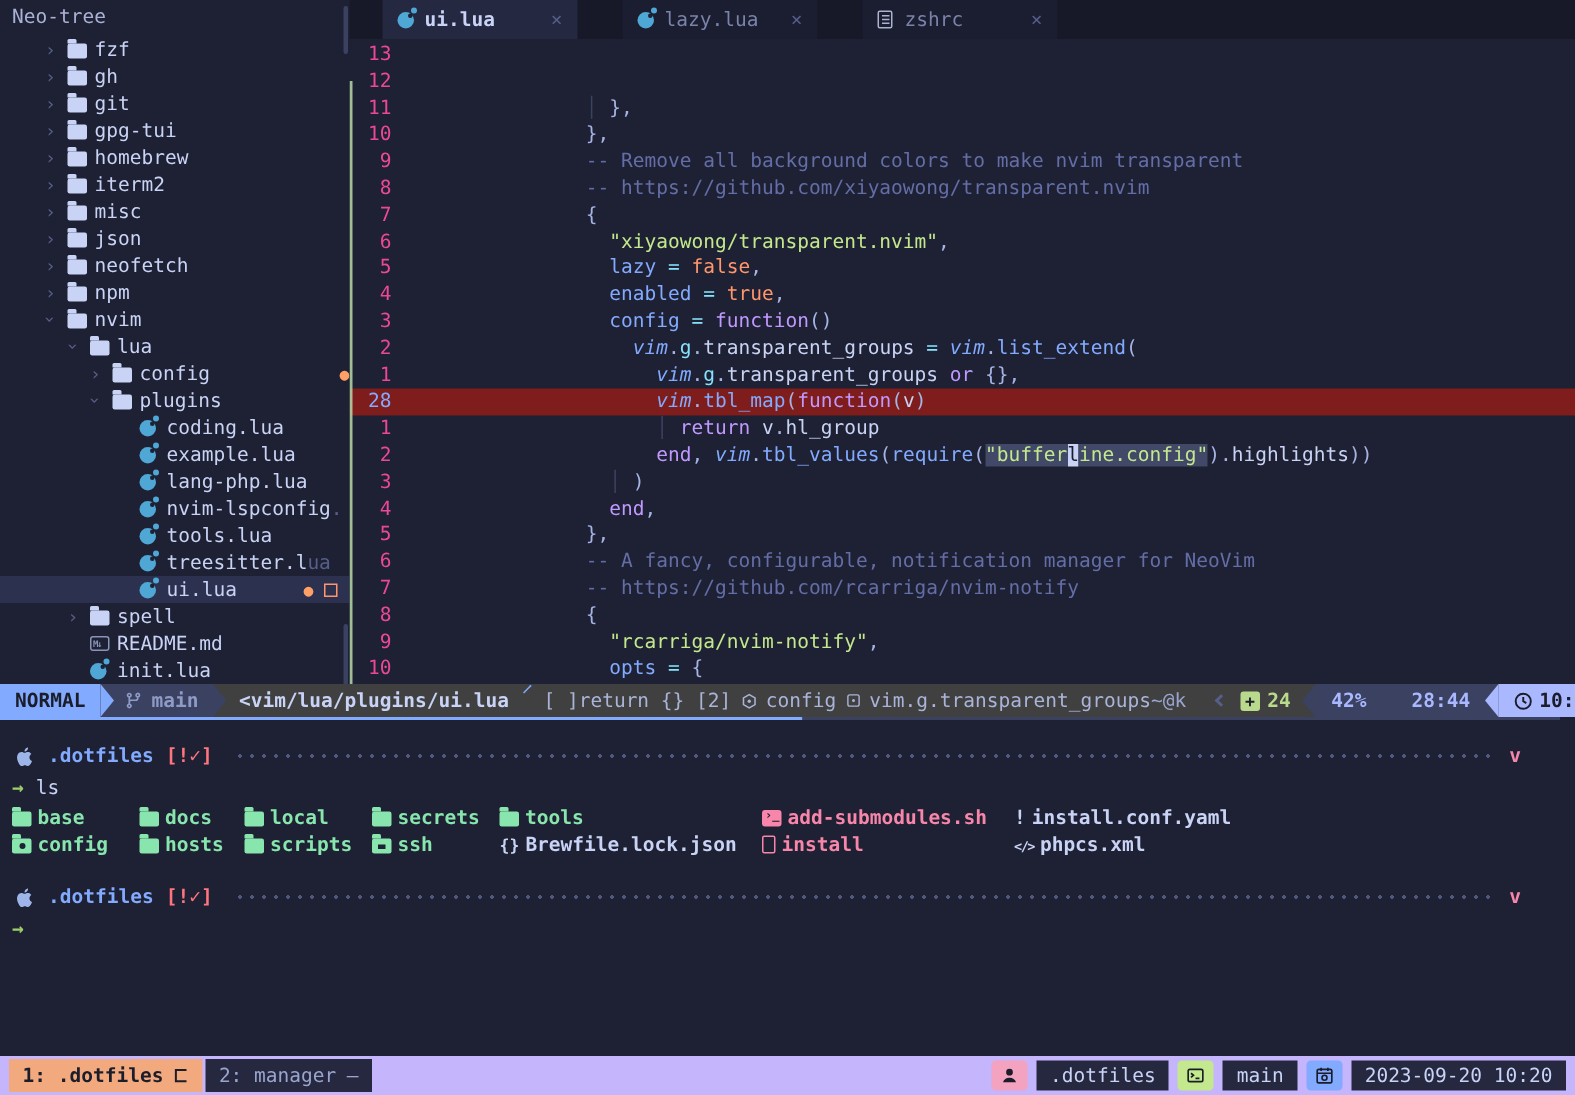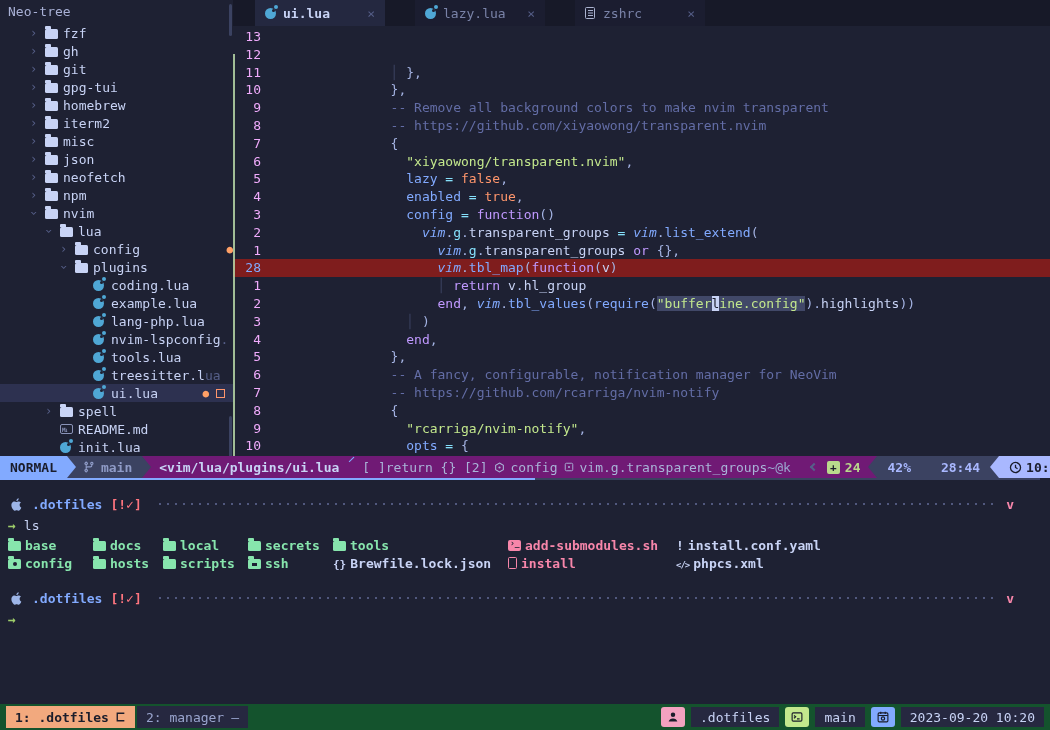--- a/index.html
+++ b/index.html
@@ -61,34 +61,34 @@
   .editor-sep { position:absolute; left:0; top:54px; bottom:0; width:2px; background:#b8d8a8; opacity:.85; }
   .tabbar { height:26px; background:#171928; display:flex; align-items:stretch; padding-left:22px; flex:none; }
   .tab { width:130px; margin-right:30px; display:flex; align-items:center; padding:0 10px;
     background:#1b1d30; color:#7a83a8; }
   .tab.active { background:#242840; color:#c8d3f5; font-weight:bold; }
   .tab-iconbox { width:18px; display:flex; }
   .tab-label { flex:1; overflow:hidden; }
   .tab-close { color:#565f89; font-weight:normal; }
   .codearea { flex:1; padding-top:2px; overflow:hidden; }
   .cl { height:17.8px; line-height:17.8px; white-space:pre; display:flex; }
-  .cl .lnum { width:48px; flex:none; text-align:right; padding-right:20px; color:#f0abfc; }
+  .cl .lnum { width:48px; flex:none; text-align:right; padding-right:20px; color:#ec4899; }
   .cl.cur { background:#7f1d1d; }
   .cl.cur .lnum { color:#82aaff; }
   .ltext { white-space:pre; }
   .fg { color:#c8d3f5; } .p { color:#a5b4e4; } .com { color:#636da6; }
   .str { color:#c3e88d; } .kw { color:#c099ff; } .fn { color:#82aaff; }
   .op { color:#86e1fc; } .bool { color:#ff966c; }
   .vim { color:#82aaff; font-style:italic; } .field { color:#86e1fc; }
   .gd { color:#3b4261; }
   .strhl { color:#c3e88d; background:#414868; }
   .cursor { color:#1b1d2b; background:#c8d3f5; }
 
   
-  .statusline { height:22px; background:#701a75; display:flex; align-items:stretch; font-weight:bold; flex:none; }
+  .statusline { height:22px; background:#404040; display:flex; align-items:stretch; font-weight:bold; flex:none; }
   .seg { display:flex; align-items:center; padding:0 10px; white-space:nowrap; }
   .seg-mode { background:#82aaff; color:#1b1d2b; }
   .seg-branch { background:#3b4261; color:#8f9bc7; gap:6px; }
   .arr { width:0; height:0; border-top:11px solid transparent; border-bottom:11px solid transparent; }
   .arr-mode { border-left:9px solid #82aaff; }
   .arr-branch { border-left:9px solid #3b4261; }
   .sl-path { margin-left:8px; color:#c8d3f5; font-weight:bold; display:flex; align-items:center; }
   .chev-r { width:7px; height:7px; border-top:1.6px solid #82aaff; border-right:1.6px solid #82aaff;
     transform:rotate(45deg); margin:0 10px 0 12px; }
   .sl-crumbs { color:#a9b4d8; font-weight:normal; display:flex; align-items:center; gap:6px; white-space:pre; }
@@ -124,21 +124,21 @@
   .t-prompt { display:flex; align-items:center; height:19px; }
   .t-arrow { color:#9ece6a; font-weight:bold; margin-right:8px; }
   .t-cmd { color:#c8d3f5; }
   .ls-grid { display:grid; grid-template-columns:85px 70px 85px 85px 175px 168px 1fr;
     grid-auto-rows:18px; margin-top:1px; font-weight:bold; }
   .ls-entry { display:flex; align-items:center; gap:4px; white-space:nowrap; }
   .g { color:#87e5ad; } .pk { color:#f786aa; } .wh { color:#c8d3f5; }
   .t-gap { height:16px; }
 
   
-  .tmuxbar { position:absolute; left:0; right:0; bottom:0; height:26px; background:#14532d;
+  .tmuxbar { position:absolute; left:0; right:0; bottom:0; height:26px; background:#c4b5fd;
     display:flex; align-items:center; padding:0 6px; }
   .tw { height:22px; display:flex; align-items:center; padding:0 9px; gap:7px; }
   .tw1 { background:#f2a97e; color:#1b1d2b; font-weight:bold; }
   .tw2 { background:#262840; color:#9aa5ce; margin-left:2px; }
   .tw-icon { display:flex; }
   .tmux-right { margin-left:auto; display:flex; align-items:center; gap:6px; }
   .badge { width:24px; height:20px; border-radius:3px; display:flex; align-items:center; justify-content:center; }
   .badge-pink { background:#f3a2c0; } .badge-green { background:#c3e88d; } .badge-blue { background:#82aaff; }
   .chip { background:#262840; height:20px; display:flex; align-items:center; padding:0 9px; color:#c8d3f5; }
 </style>

